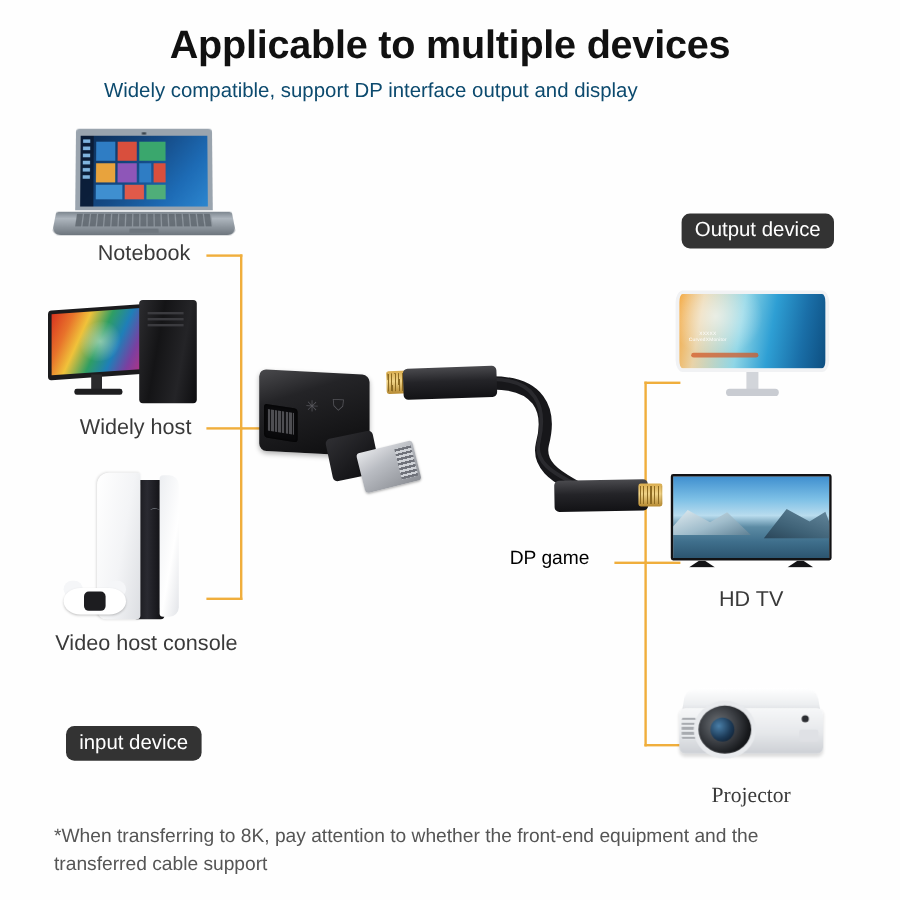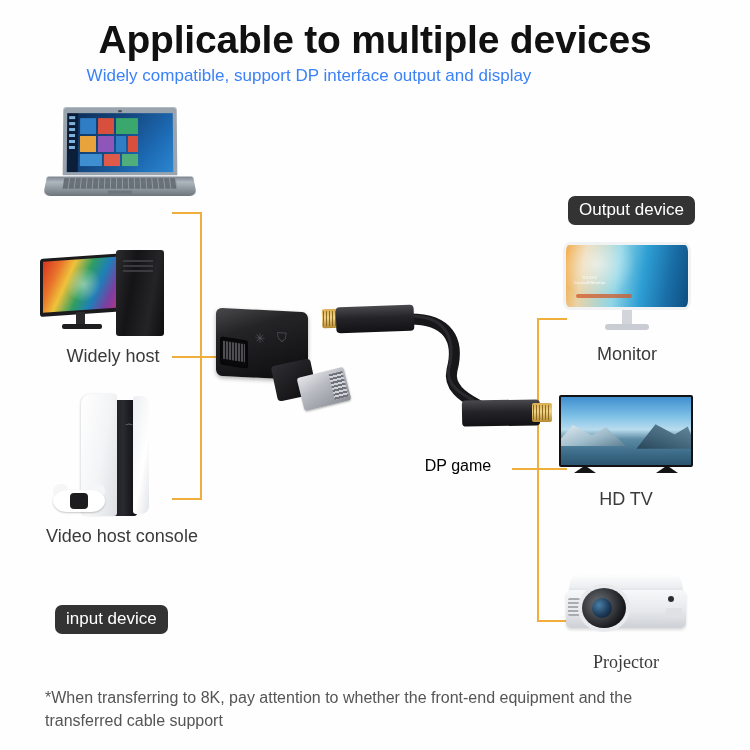--- a/index.html
+++ b/index.html
@@ -8,27 +8,27 @@
     background: #ffffff;
     font-family: "Liberation Sans", sans-serif;
     overflow: hidden;
   }
   #page { position: relative; width: 750px; height: 750px; background: #fefefe; }
 
   
   .title {
     position: absolute; left: 0; top: 18px; width: 750px;
     text-align: center;
-    font-size: 39px; font-weight: bold; color: #111111;
+    font-size: 33px; font-weight: bold; color: #111111;
     letter-spacing: -0.2px;
   }
   .subtitle {
     position: absolute; left: 0; top: 66px; width: 618px;
     text-align: center;
-    font-size: 17px; color: #3b82f6;
+    font-size: 17px; color: #0c4a6e;
   }
 
   
   .device { position: absolute; text-align: center; }
   .device .pic { position: relative; margin: 0 auto; }
   .device .cap {
     font-size: 18px; color: #3a3a3a; white-space: nowrap;
     margin-top: 4px;
   }
 
@@ -284,20 +284,21 @@
             <b style="left:24px;top:36px;width:16px;height:12px;background:#e05a4a;"></b>
             <b style="left:42px;top:36px;width:16px;height:12px;background:#4fae79;"></b>
           </div>
         </div>
       </div>
       <div class="nb-base">
           <div class="nb-kb"></div>
           <div class="nb-tp"></div>
         </div>
     </div>
+    <div class="cap">Notebook</div>
   </div>
 
   <div class="device" style="left:28px; top:250px; width:170px;">
     <div class="pic dt-wrap">
       <div class="dt-mon">
           <div class="dt-mon-scr"></div>
         </div>
       <div class="dt-stand"></div>
       <div class="dt-foot"></div>
       <div class="dt-tower">
@@ -348,32 +349,31 @@
       </div>
     <div class="cab-headA"></div>
     <div class="cab-headB"></div>
     <div class="cab-goldB">
         <i></i>
       </div>
   </div>
 
   <div style="position:absolute; left:378px; top:457px; width:160px; text-align:center;" class="cap">DP game</div>
 
-  <div class="badge" style="left:568px; top:196px;text-align:right;">Output device</div>
+  <div class="badge" style="left:568px; top:178px;text-align:right;">Output device</div>
   <div class="badge" style="left:55px; top:605px;">input device</div>
 
   <div class="device" style="left:557px; top:240px; width:140px;">
     <div class="pic mo-wrap">
       <div class="mo-screen">
           <div class="mo-txt">XXXXX<br>CurvedXMonitor</div>
         </div>
       <div class="mo-stand"></div>
       <div class="mo-foot"></div>
     </div>
-    <div class="cap">Monitor</div>
   </div>
 
   <div class="device" style="left:556px; top:393px; width:140px;">
     <div class="pic tv-wrap">
       <div class="tv-screen"></div>
       <div class="tv-legL"></div>
       <div class="tv-legR"></div>
     </div>
     <div class="cap">HD TV</div>
   </div>

